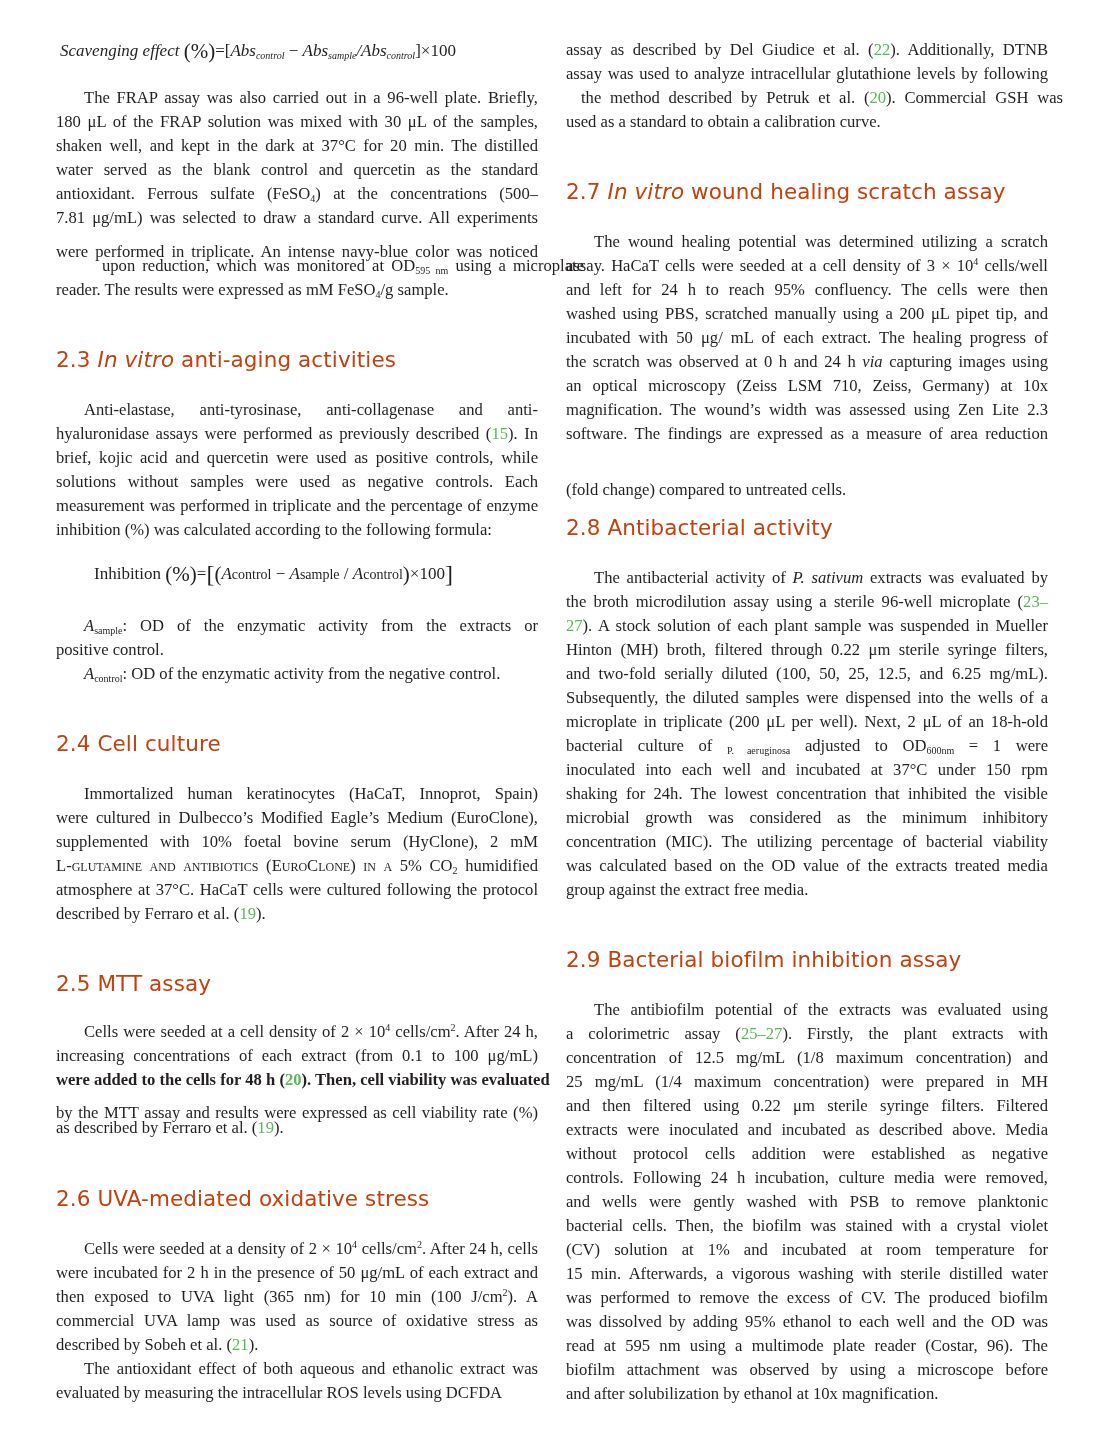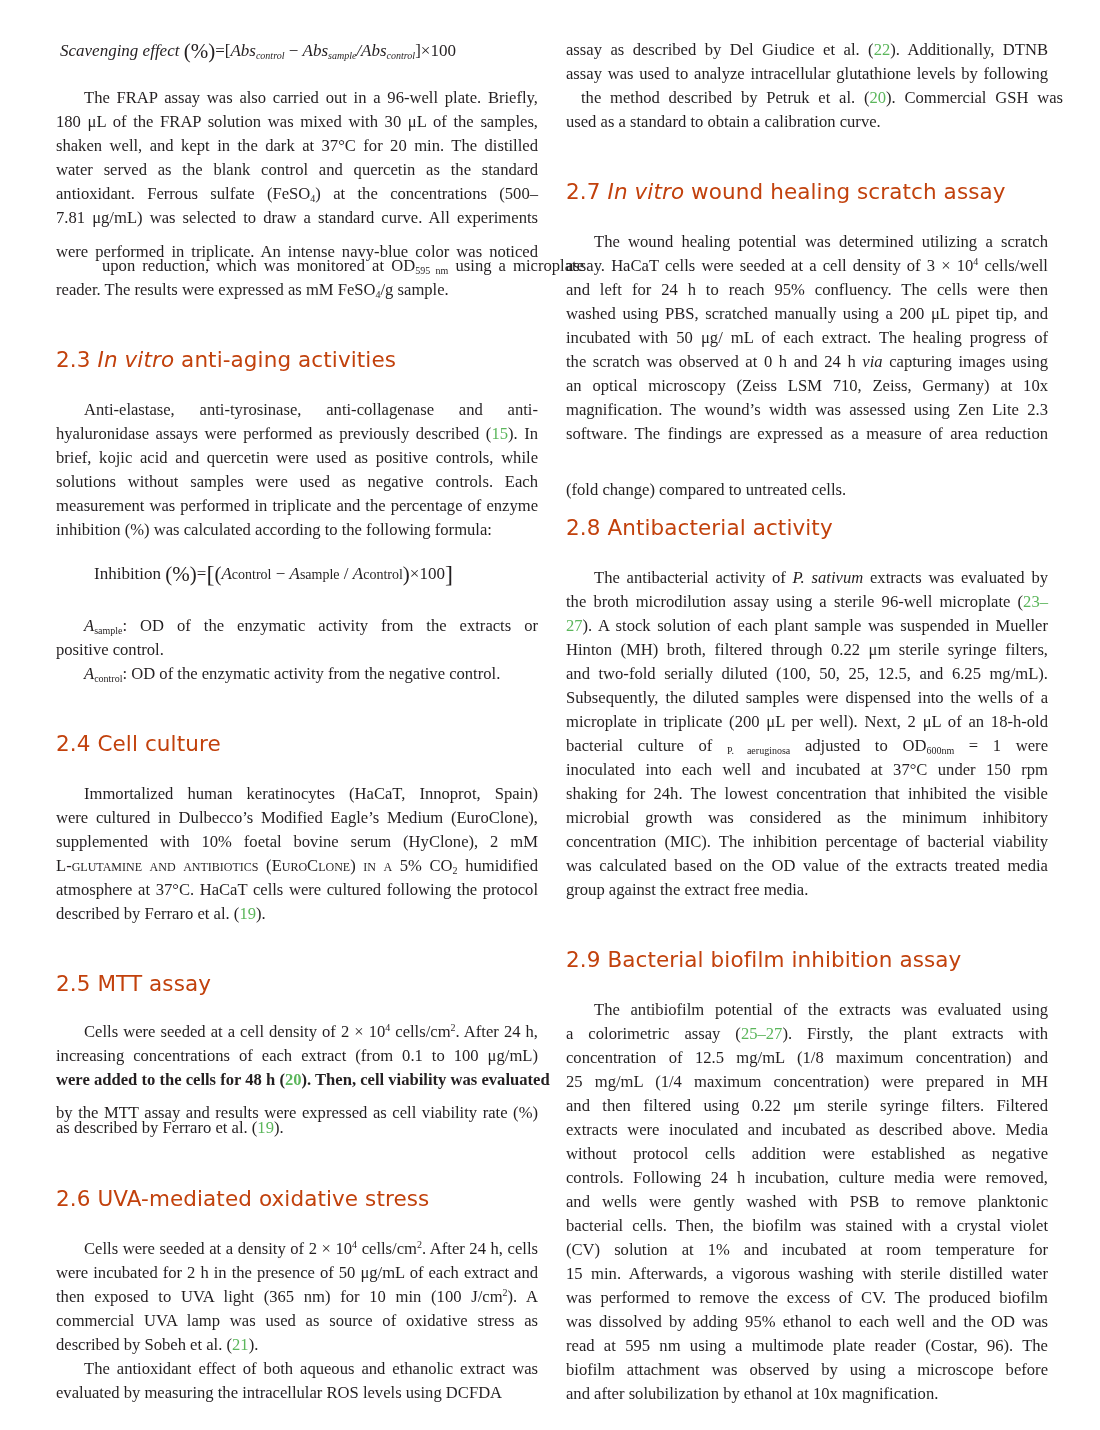--- a/index.html
+++ b/index.html
@@ -139,21 +139,21 @@
       <div class="line" style="top: 590px;"><span>the broth microdilution assay using a sterile 96-well microplate (</span><span class="cite">23–</span><span></span></div>
       <div class="line" style="top: 614px;"><span></span><span class="cite">27</span><span>). A stock solution of each plant sample was suspended in Mueller</span></div>
       <div class="line" style="top: 638px;">Hinton (MH) broth, filtered through 0.22 μm sterile syringe filters,</div>
       <div class="line" style="top: 662px;">and two-fold serially diluted (100, 50, 25, 12.5, and 6.25 mg/mL).</div>
       <div class="line" style="top: 686px;">Subsequently, the diluted samples were dispensed into the wells of a</div>
       <div class="line" style="top: 710px;">microplate in triplicate (200 μL per well). Next, 2 μL of an 18-h-old</div>
       <div class="line" style="top: 734px;"><span>bacterial culture of </span><sub class="s">P. aeruginosa</sub><span> adjusted to OD</span><sub class="s">600nm</sub><span> = 1 were</span></div>
       <div class="line" style="top: 758px;">inoculated into each well and incubated at 37°C under 150 rpm</div>
       <div class="line" style="top: 782px;">shaking for 24h. The lowest concentration that inhibited the visible</div>
       <div class="line" style="top: 806px;">microbial growth was considered as the minimum inhibitory</div>
-      <div class="line" style="top: 830px;">concentration (MIC). The inhibition percentage of bacterial viability</div>
+      <div class="line" style="top: 830px;">concentration (MIC). The utilizing percentage of bacterial viability</div>
       <div class="line" style="top: 854px;">was calculated based on the OD value of the extracts treated media</div>
       <div class="line last" style="top: 878px;">group against the extract free media.</div>
     </div>
 
   <div class="heading" style="top:946px;">2.9 Bacterial biofilm inhibition assay</div>
   <div>
       <div class="line indent" style="top: 998px;">The antibiofilm potential of the extracts was evaluated using</div>
       <div class="line" style="top: 1022px;"><span>a colorimetric assay (</span><span class="cite">25</span><span class="cite">–</span><span class="cite">27</span><span>). Firstly, the plant extracts with</span></div>
       <div class="line" style="top: 1046px;">concentration of 12.5 mg/mL (1/8 maximum concentration) and</div>
       <div class="line" style="top: 1070px;">25 mg/mL (1/4 maximum concentration) were prepared in MH</div>

